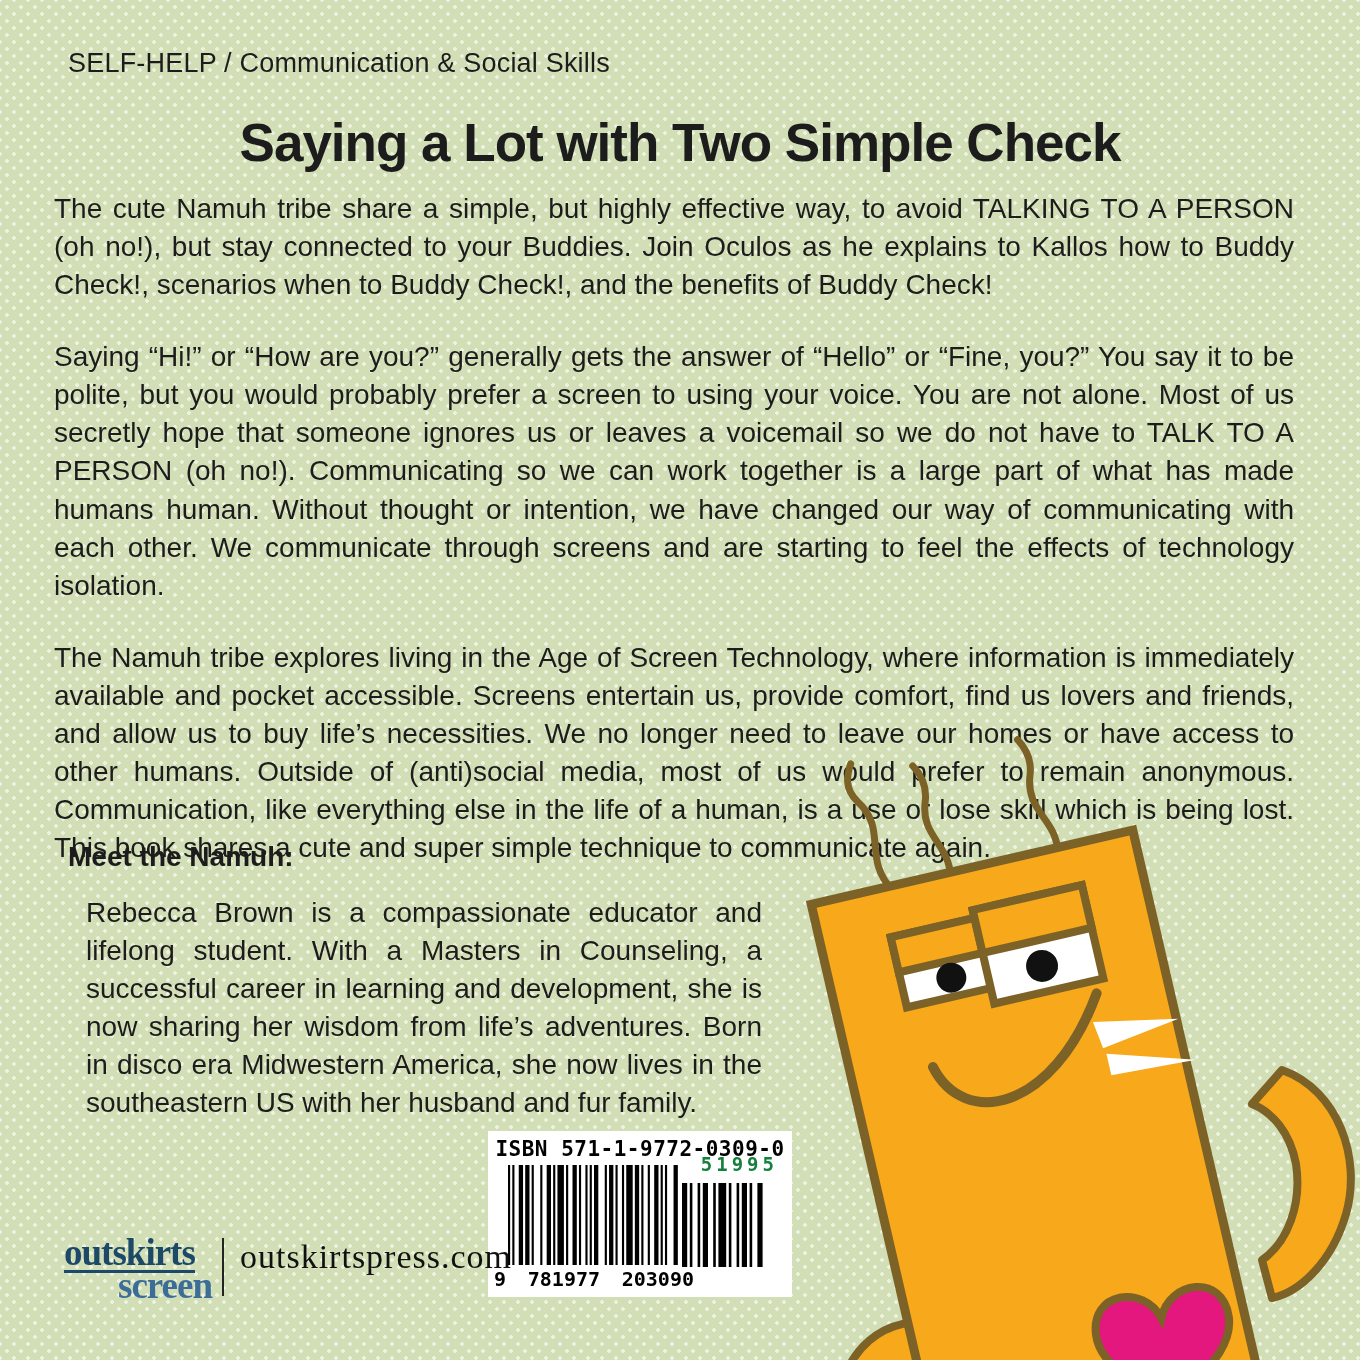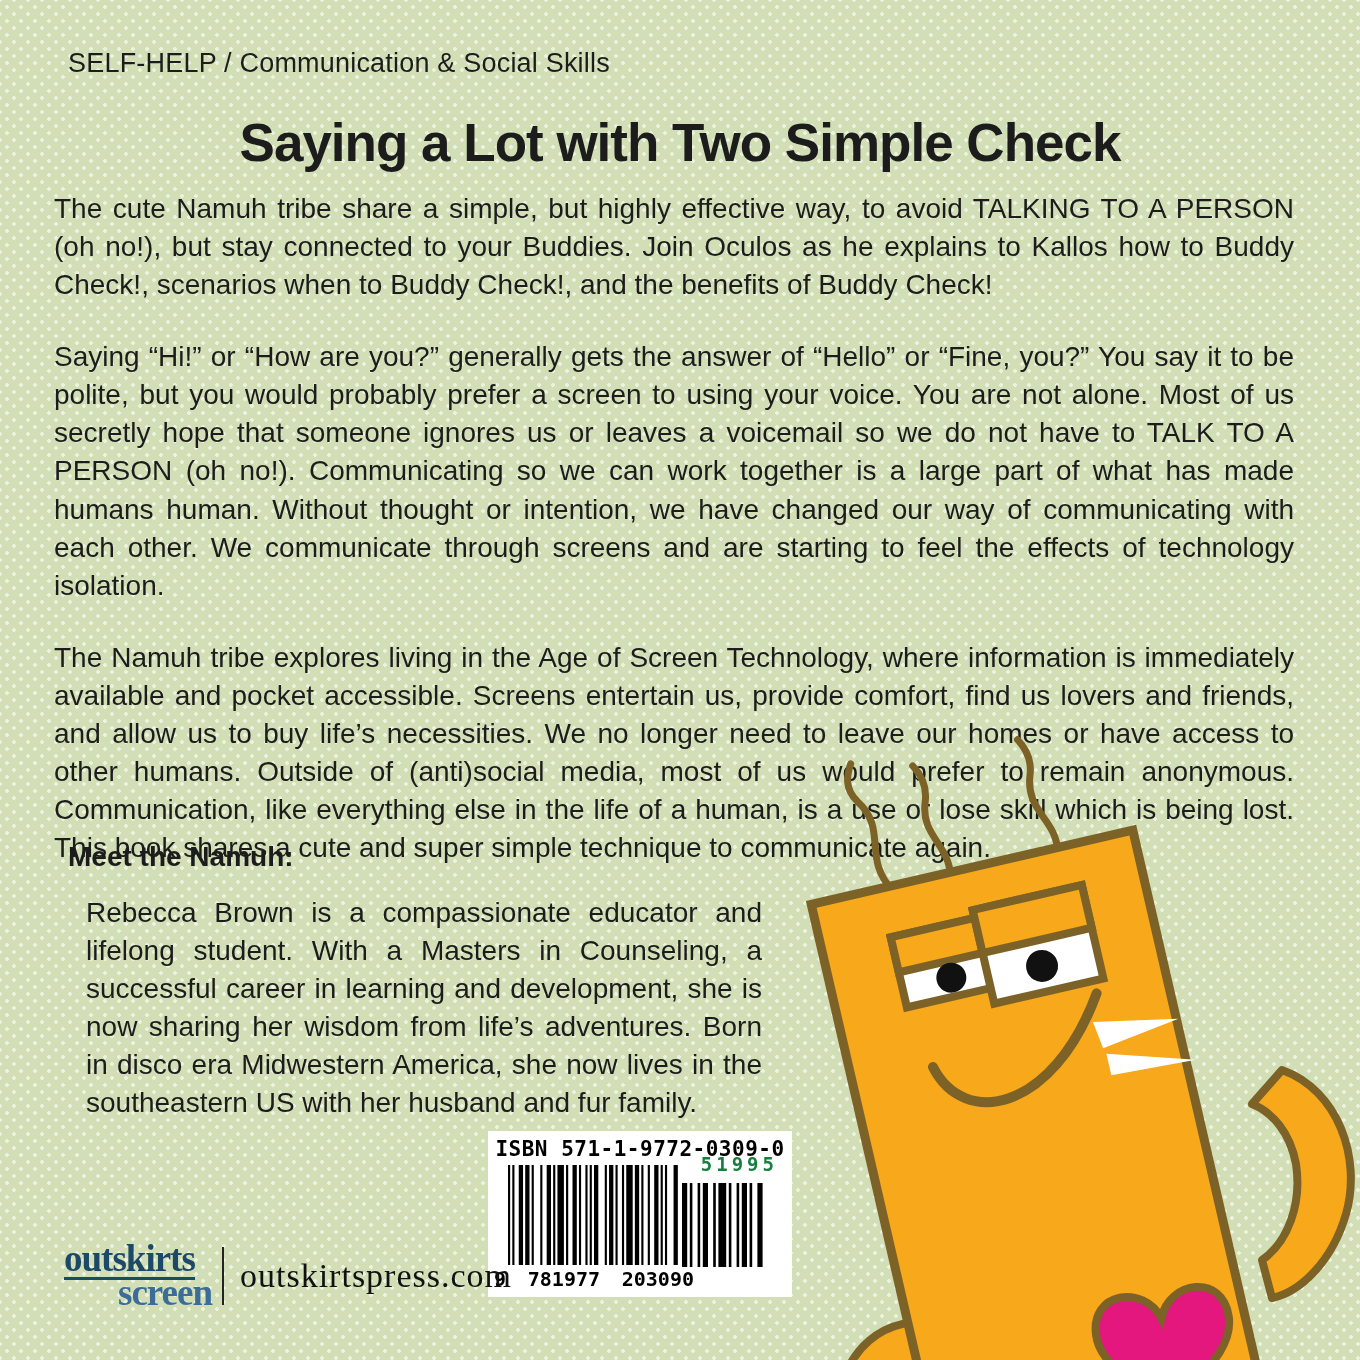--- a/index.html
+++ b/index.html
@@ -53,21 +53,21 @@
   .bars-main{position:absolute;left:20px;top:34px;}
   .bars-price{position:absolute;right:14px;top:52px;}
   .barcode-digits{
     position:absolute;left:6px;top:136px;width:200px;
     display:flex;justify-content:space-between;
     font-family:"DejaVu Sans Mono", monospace;font-weight:bold;
     font-size:20px;color:#000;
   }
   .publisher{
     position:absolute;left:64px;top:1238px;height:76px;
-    display:flex;align-items:center;z-index:3;
+    display:flex;align-items:flex-start;z-index:3;
   }
   .logo{
     font-family:"Liberation Serif", serif;font-weight:bold;
     line-height:0.82;width:148px;
   }
   .logo-line1{font-size:37px;color:#1d4968;letter-spacing:-1px;border-bottom:3px solid #1d4968;display:inline-block;padding-bottom:2px;}
   .logo-line2{font-size:37px;color:#3c6d99;letter-spacing:-1px;display:block;text-align:right;margin-top:-2px;}
   .logo-divider{width:2px;height:58px;background:#222;margin:0 16px 0 10px;}
   .website{
     font-family:"Liberation Serif", serif;font-size:34px;color:#111;letter-spacing:1px;

